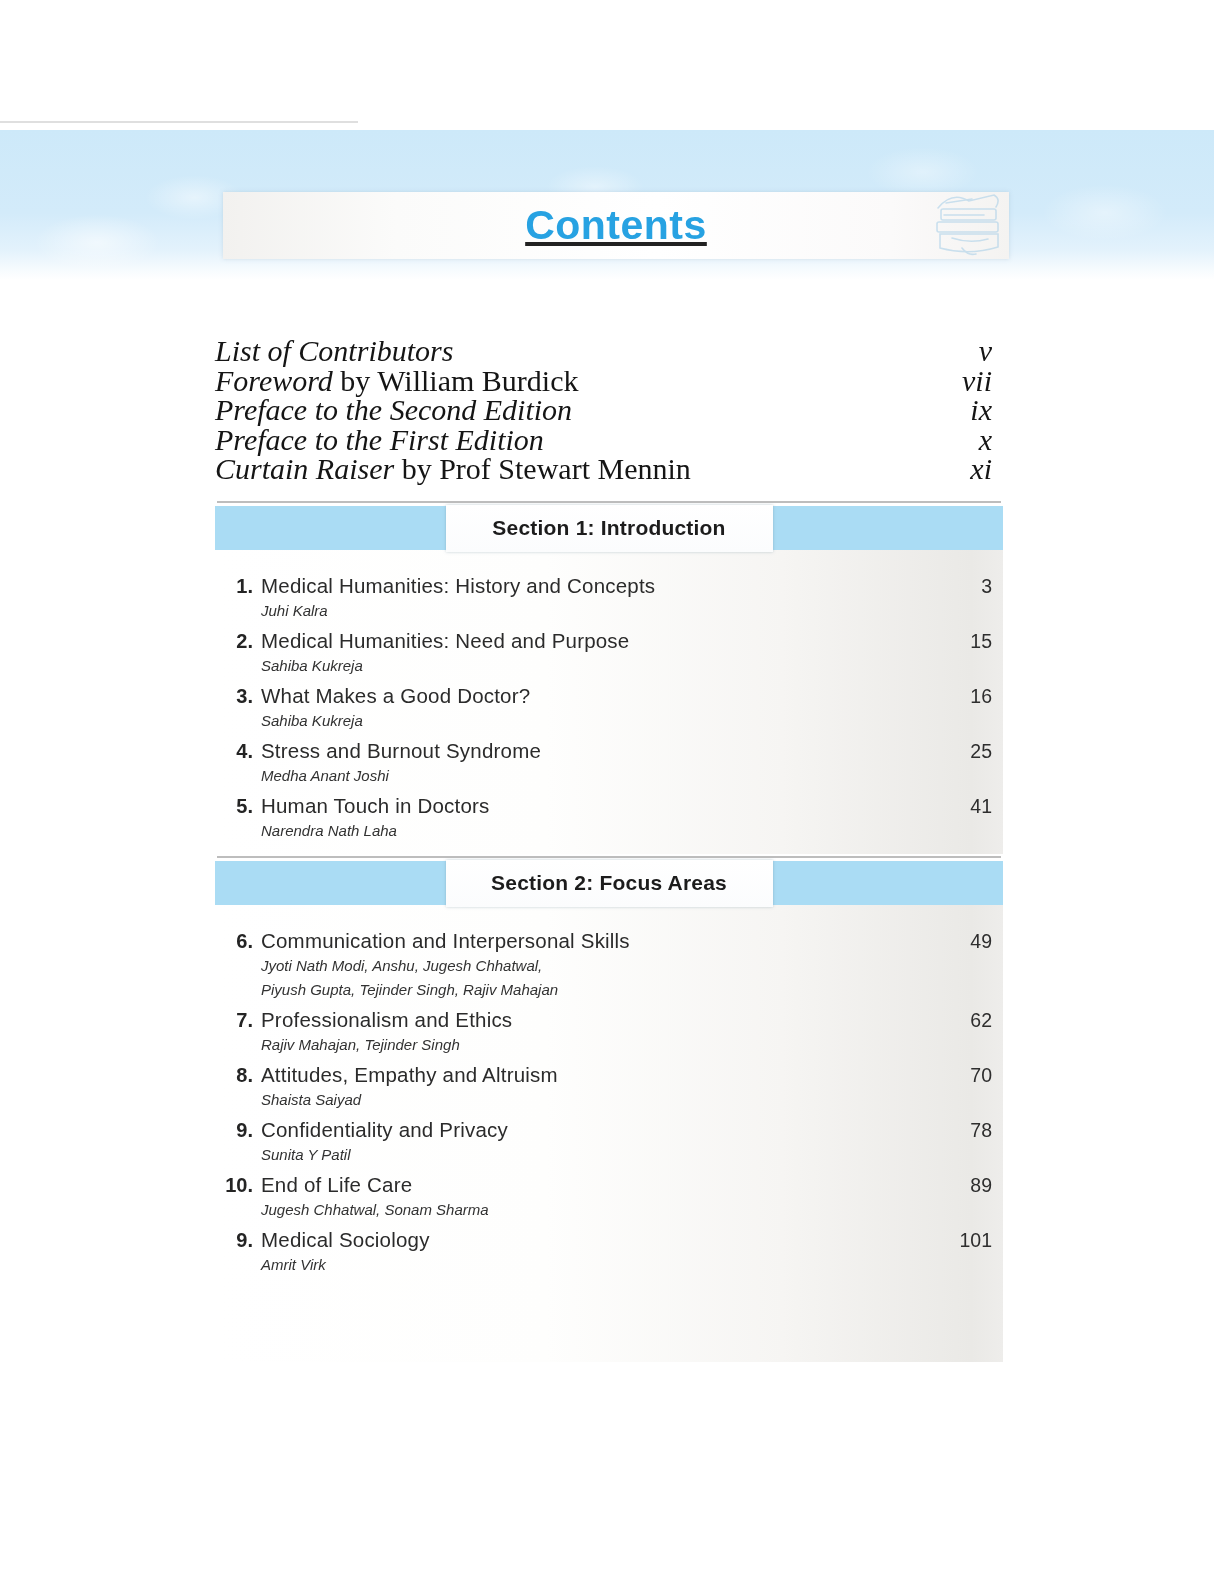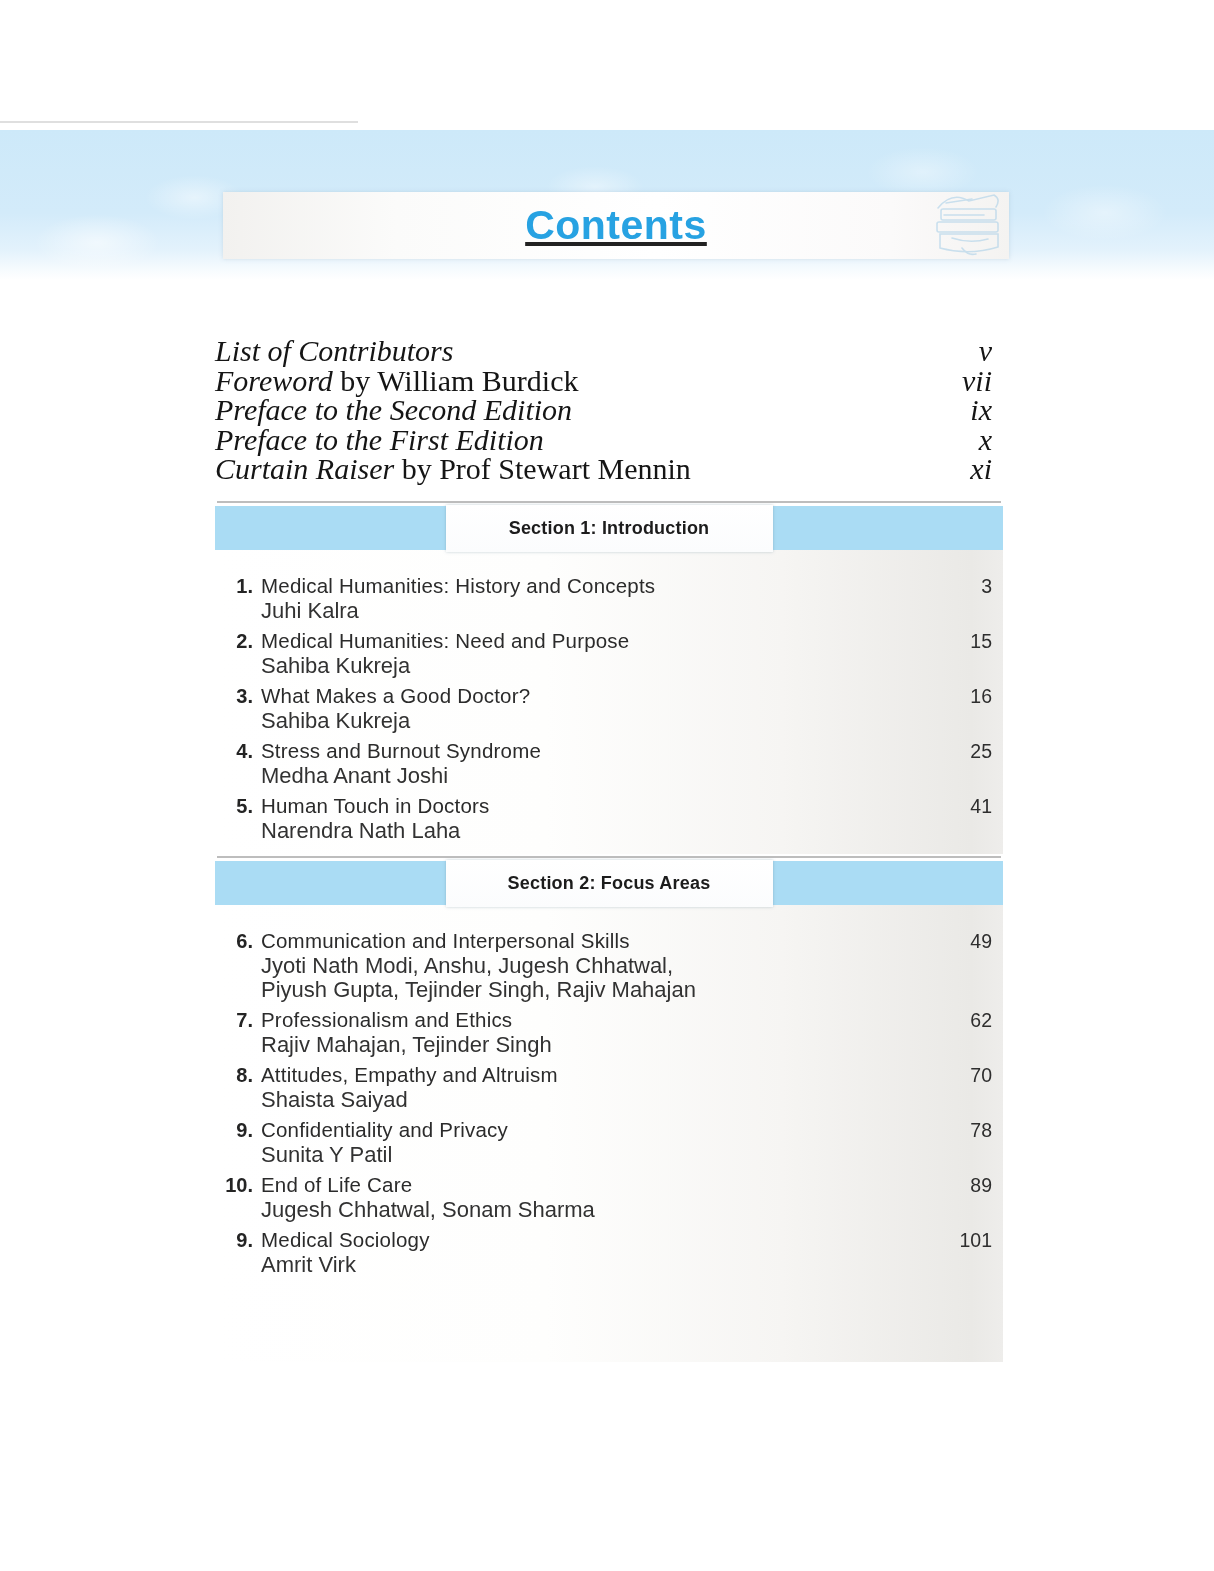--- a/index.html
+++ b/index.html
@@ -64,39 +64,39 @@
     content:""; position:absolute; top:-5px; left:2px; right:2px; height:2px;
     background:#9a9a9a; opacity:.65;
   }
   .banner-plate {
     background:linear-gradient(180deg,#ffffff, #fbfcfd);
     height:47px; width:327px;
     display:flex; align-items:center; justify-content:center;
     box-shadow:0 0 3px rgba(90,120,140,.35);
   }
   .banner-plate span {
-    font-size:18px; font-weight:bold; color:#1c1c1c; letter-spacing:.2px;
+    font-size:21px; font-weight:bold; color:#1c1c1c; letter-spacing:.2px;
   }
   .section-body {
     background:linear-gradient(90deg, #ffffff 0%, #fefefd 42%, #f6f5f3 72%, #eae9e6 96%, #eeedeb 100%);
     padding:23px 0 6px 0;
   }
   .section-body.tall { padding-bottom:80px; }
   .section + .section { margin-top:7px; }
   
   .chapter { display:flex; margin-bottom:5px; }
   .ch-num {
     width:46px; text-align:right; padding-right:8px;
     font-weight:bold; font-size:20px; color:#242424; line-height:26px;
   }
   .ch-main { flex:1; }
   .ch-title-row { display:flex; justify-content:space-between; align-items:baseline; line-height:26px; }
   .ch-title { font-size:20.5px; color:#2b2b2b; letter-spacing:.2px; }
   .ch-page { font-size:19.5px; color:#2e2e2e; text-align:right; min-width:56px; padding-right:11px; }
-  .ch-author { font-size:22px; color:#323232; line-height:24px; }
+  .ch-author { font-style:italic; font-size:15px; color:#323232; line-height:24px; }
 </style>
 </head>
 <body>
 
 <div class="artifact-line"></div>
 
 <header class="header-band">
   <div class="title-plate">
     <h1 class="page-title">Contents</h1>
     <svg class="books-sketch" viewBox="0 0 80 78">

